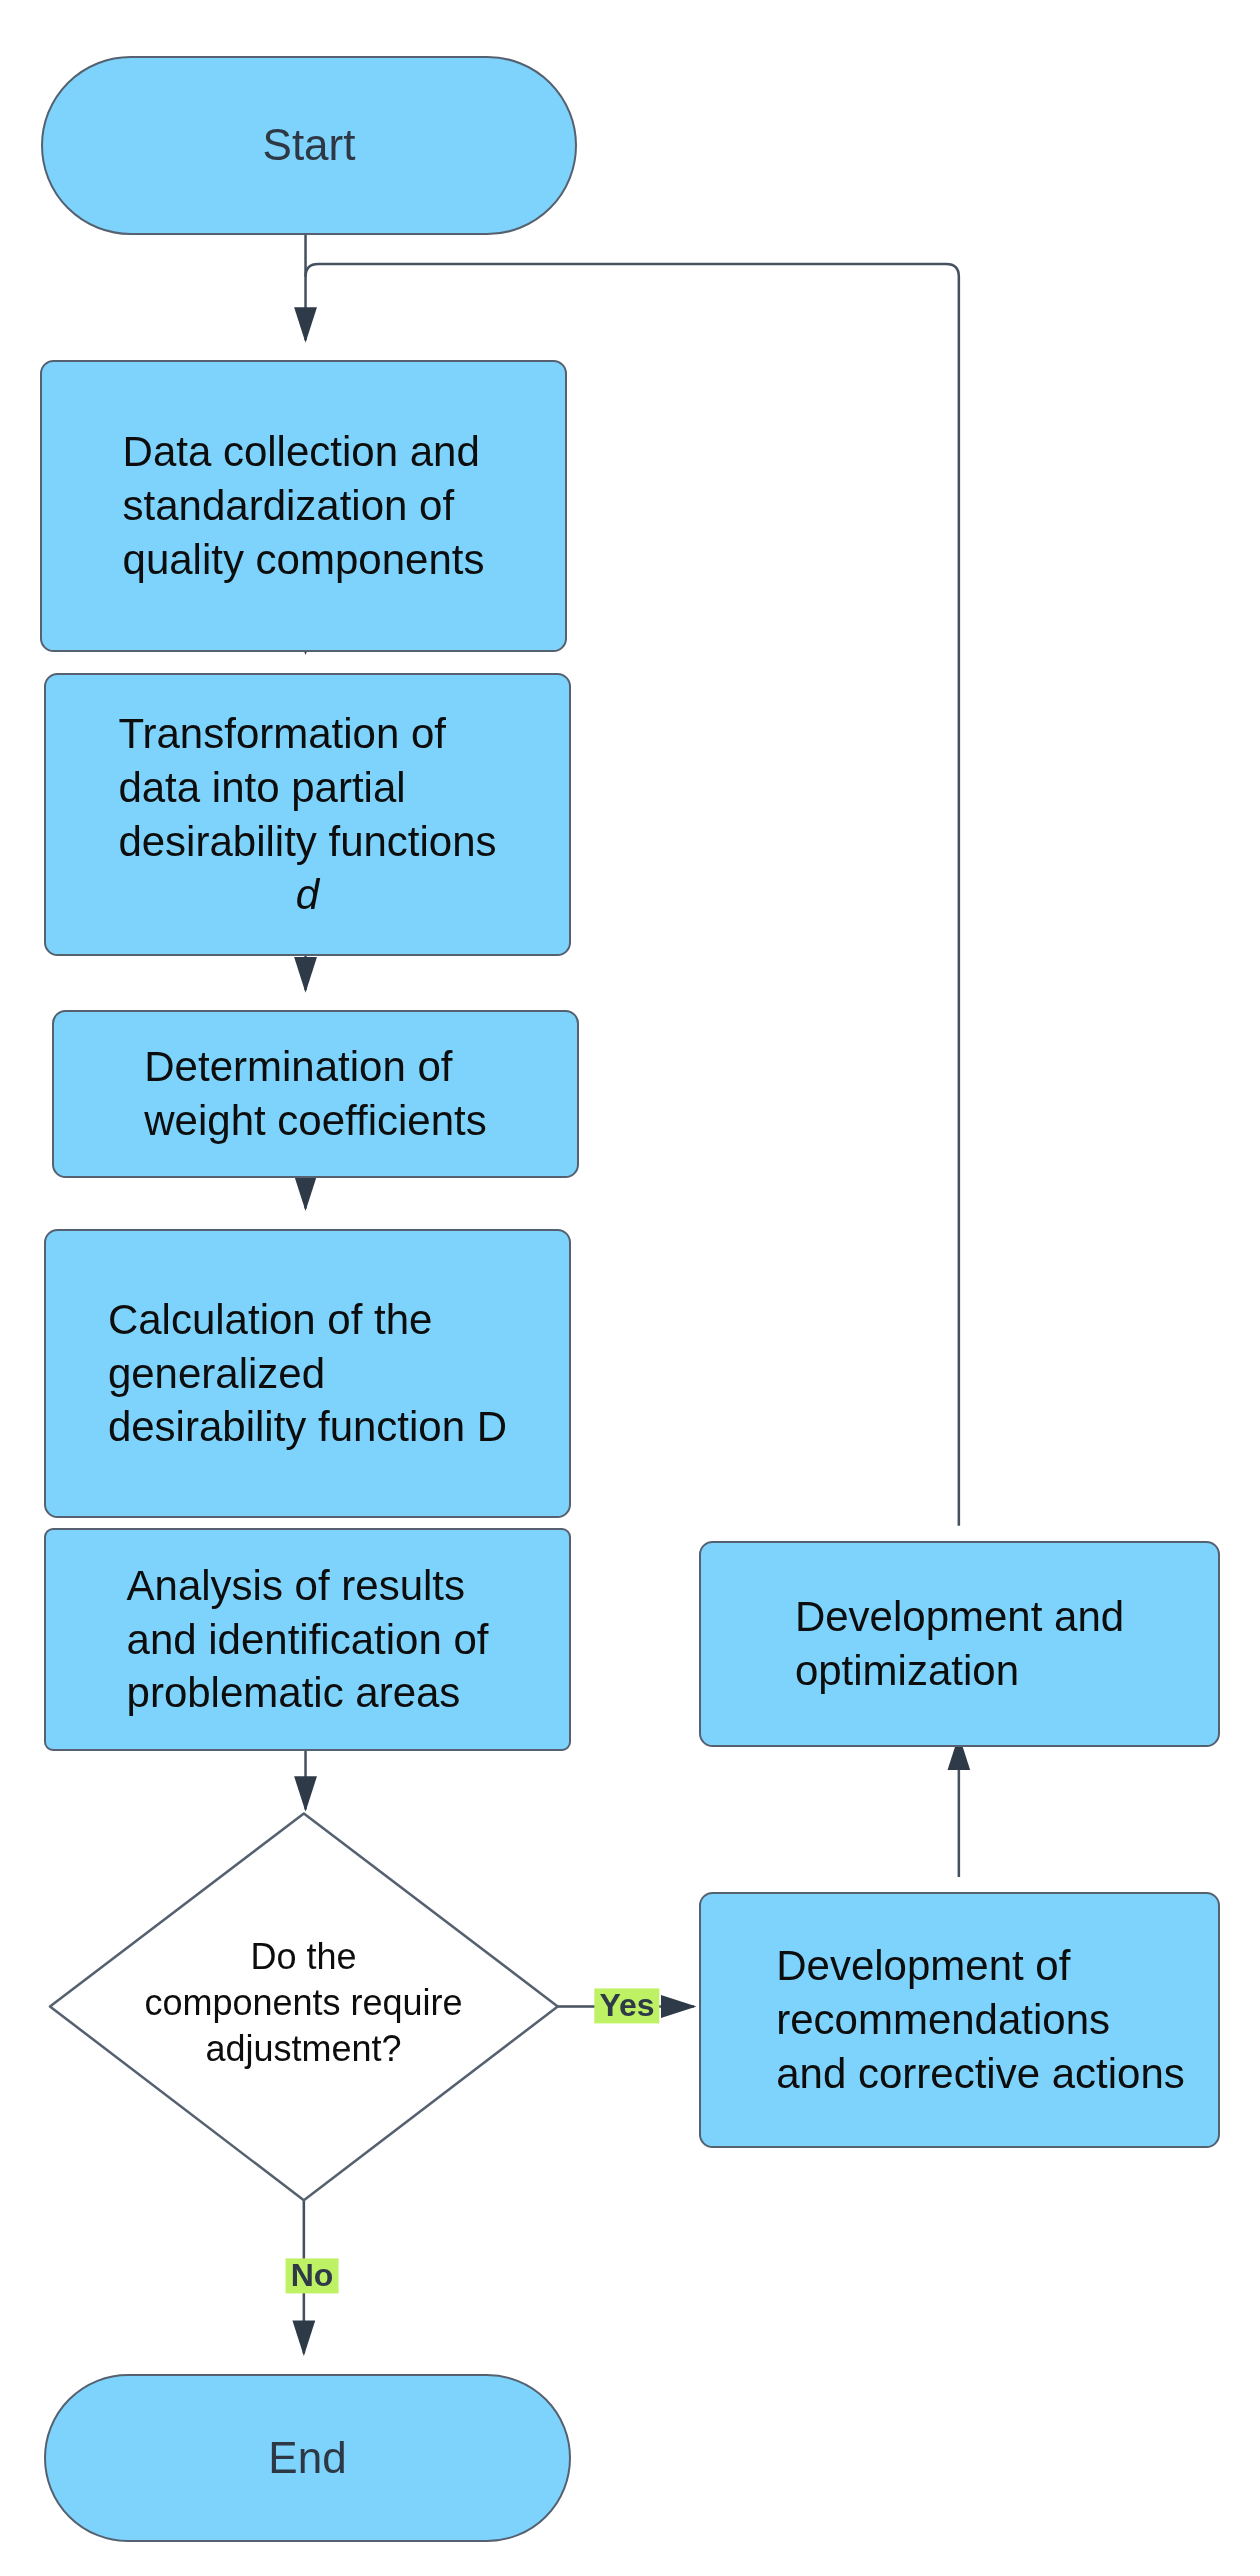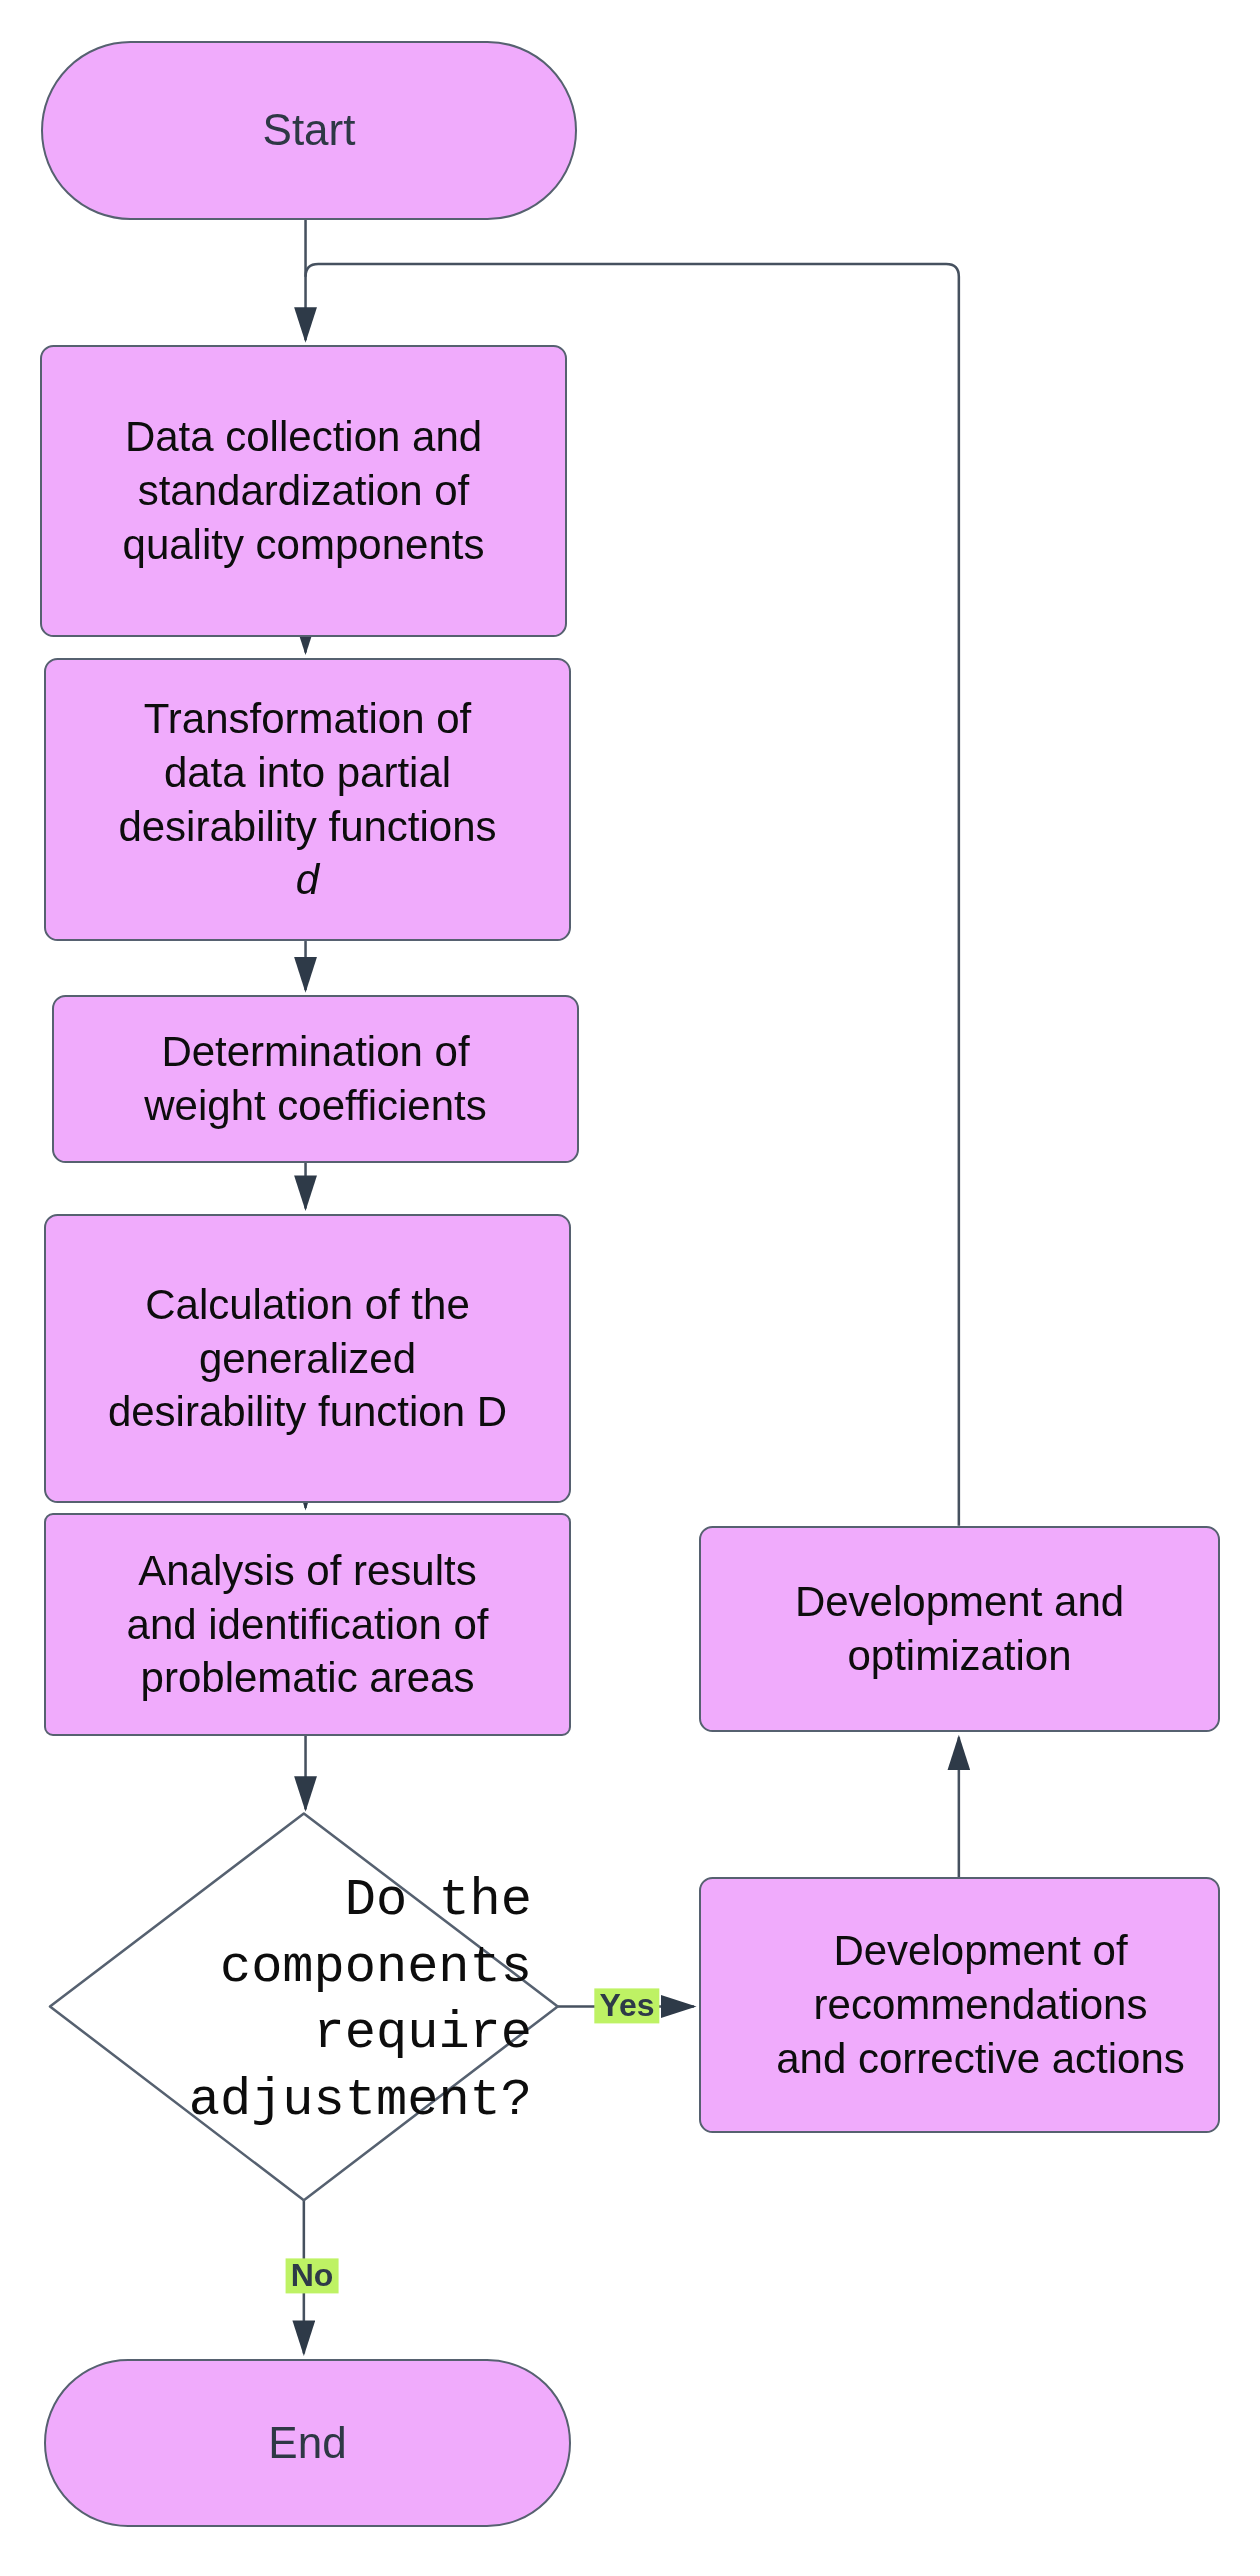--- a/index.html
+++ b/index.html
@@ -8,47 +8,46 @@
     width: 1261px;
     height: 2576px;
     background: #ffffff;
     font-family: "Liberation Sans", "DejaVu Sans", sans-serif;
     overflow: hidden;
   }
   svg.wires { position: absolute; left: 0; top: 0; width: 1261px; height: 2576px; }
   .node {
     position: absolute;
     box-sizing: border-box;
-    background: #f0abfc;
+    background: #7dd3fc;
     border: 2.5px solid #566170;
     border-radius: 13.5px;
     display: flex;
     flex-direction: column;
     align-items: center;
     justify-content: center;
-    text-align: center;
     font-size: 42px;
     line-height: 1.28;
     color: #0d0d0d;
     white-space: pre-line;
+    margin-top: 15px;
   }
   .terminator {
     border-radius: 93px;
     font-size: 44px;
     color: #2e3845;
   }
   .decision-text {
     position: absolute;
-    text-align: right;
-    font-size: 52px;
+    text-align: center;
+    font-size: 36px;
     line-height: 1.28;
     color: #0d0d0d;
     white-space: pre-line;
     transform: translateY(-52%);
-    font-family: Liberation Mono, monospace;
   }
   .edge-label {
     position: absolute;
     transform: translate(-50%, -50%);
     background: #bef264;
     padding: 0 5.1px;
     font-size: 32px;
     font-weight: bold;
     color: #2e3a48;
     line-height: 1.1;

